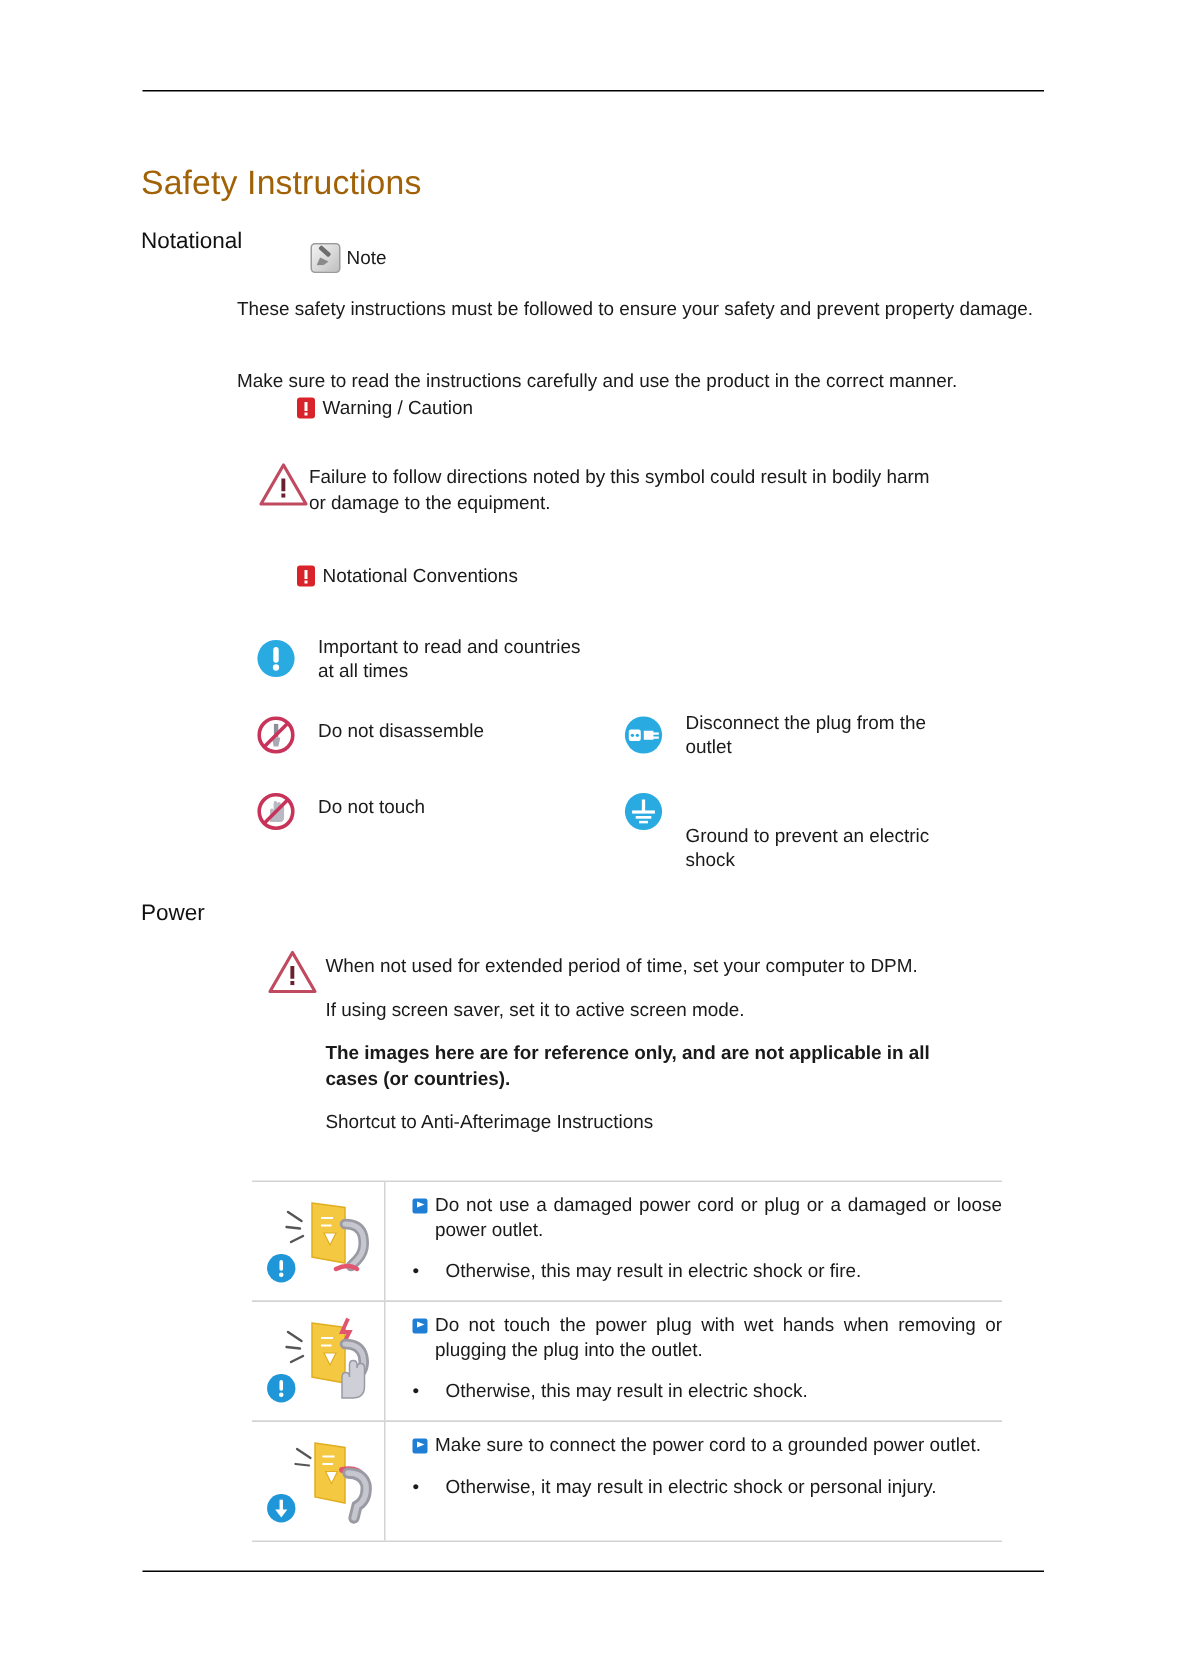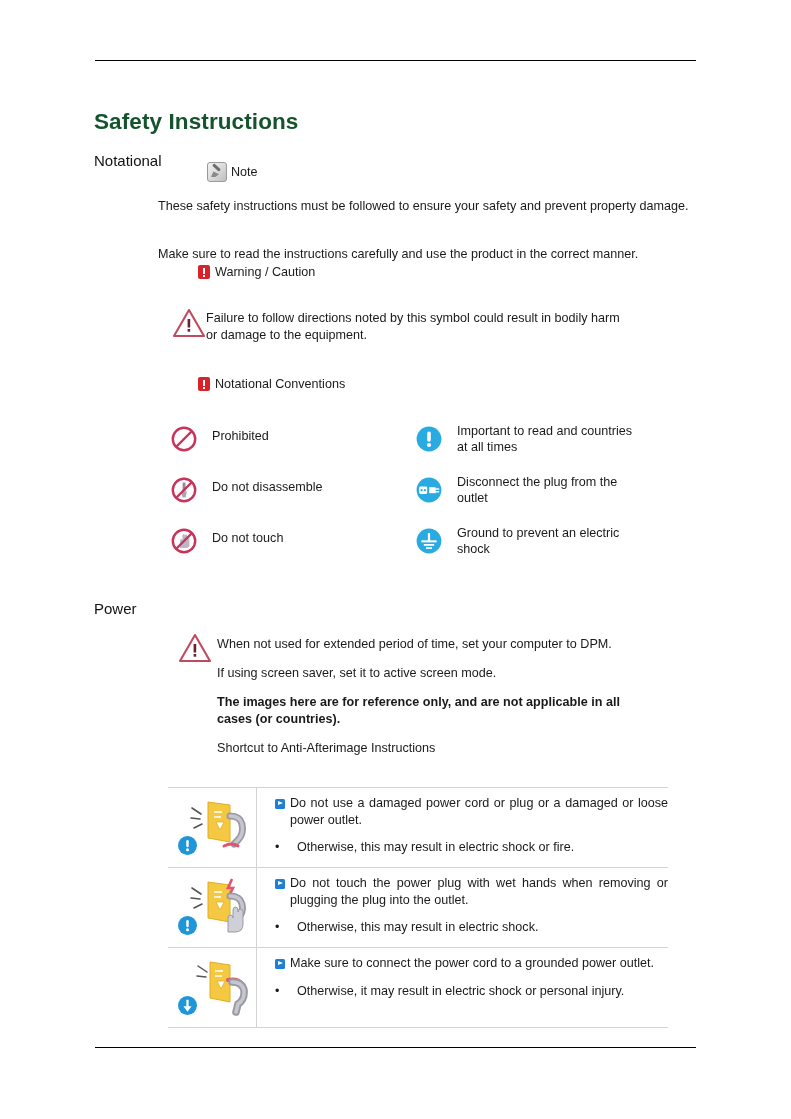--- a/index.html
+++ b/index.html
@@ -29,23 +29,23 @@
     border-top: 1.6px solid #000;
   }
   #rule-top { top: 60px; }
   #rule-bottom { top: 1047px; }
 
   .h1 {
     position: absolute;
     left: 94px;
     top: 94px;
     font-size: 22.5px;
-    font-weight: bold;
+    font-weight: normal;
     letter-spacing: 0.1px;
-    color: #14532d;
+    color: #a16207;
   }
   .h2 {
     position: absolute;
     left: 94px;
     font-size: 15px;
     font-weight: normal;
     color: #111;
   }
   #h2-notational { top: 140px; }
   #h2-power { top: 588px; }
@@ -269,29 +269,20 @@
   <div class="body-text" style="left:206px; top:310px; width:420px;">Failure to follow directions noted by this symbol could result in bodily harm or damage to the equipment.</div>
 
   <div class="icon-line" style="left:158px; top:377px;">
     <span class="red-sq"></span>
     <span>Notational Conventions</span>
   </div>
 
   <div class="conv-grid">
 
     <div class="conv-row">
-      <div class="conv-cell">
-        <span class="ic">
-          <svg width="28" height="28" viewBox="0 0 28 28">
-            <circle cx="14" cy="14" r="11.2" fill="#fff" stroke="#c8335a" stroke-width="2.4"></circle>
-            <line x1="6.5" y1="21.5" x2="21.5" y2="6.5" stroke="#c8335a" stroke-width="2.4"></line>
-          </svg>
-        </span>
-        <span class="lbl">Prohibited</span>
-      </div>
       <div class="conv-cell two-line">
         <span class="ic">
           <svg width="28" height="28" viewBox="0 0 28 28">
             <circle cx="14" cy="14" r="12.4" fill="#29abe2"></circle>
             <rect x="12.2" y="6.4" width="3.6" height="10.4" rx="1.8" fill="#fff"></rect>
             <circle cx="14" cy="20" r="2.1" fill="#fff"></circle>
           </svg>
         </span>
         <span class="lbl" style="max-width:175px;">Important to read and countries at all times</span>
       </div>
@@ -339,21 +330,21 @@
       <div class="conv-cell two-line">
         <span class="ic">
           <svg width="28" height="28" viewBox="0 0 28 28">
             <circle cx="14" cy="14" r="12.4" fill="#29abe2"></circle>
             <rect x="12.9" y="6" width="2.2" height="8" fill="#fff"></rect>
             <rect x="6.4" y="13.3" width="15.2" height="2.1" fill="#fff"></rect>
             <rect x="8.8" y="17" width="10.4" height="1.8" fill="#fff"></rect>
             <rect x="11" y="20.2" width="6" height="1.7" fill="#fff"></rect>
           </svg>
         </span>
-        <span class="lbl" style="max-width:180px;">Ground to prevent an electric shock</span>
+        <span class="lbl" style="max-width:180px;margin-top:24px;">Ground to prevent an electric shock</span>
       </div>
     </div>
 
   </div>
 
   <h2 class="h2" id="h2-power">Power</h2>
 
   <div class="tri-wrap" style="left:178px; top:633px;">
     <div class="tri">
       <svg width="34" height="30" viewBox="0 0 34 30">

